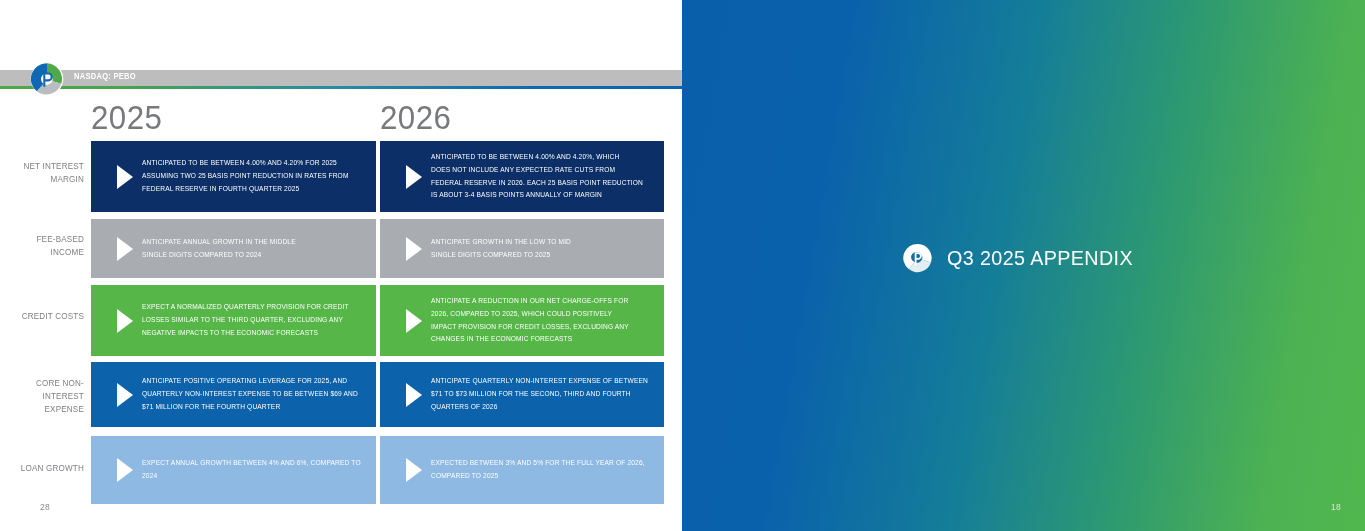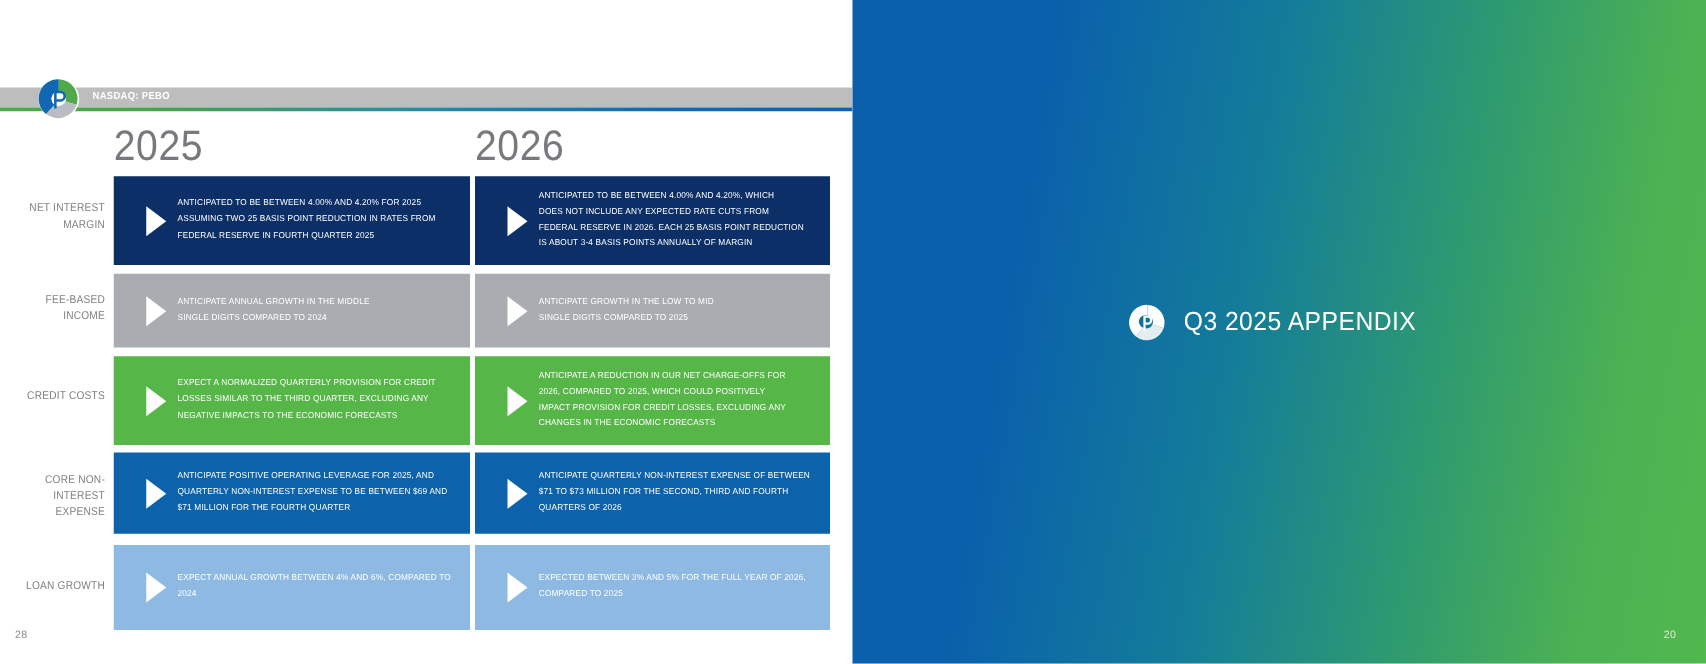--- a/index.html
+++ b/index.html
@@ -167,21 +167,21 @@
 
   .bg-navy    { background: #0b2f66; }
   .bg-grey    { background: #a9acb0; }
   .bg-green   { background: #57b648; }
   .bg-blue    { background: #0c62ab; }
   .bg-ltblue  { background: #8db9e2; }
 
   
   .page-num-left {
     position: absolute;
-    left: 12px;
+    left: 40px;
     bottom: 19px;
     font-size: 8.5px;
     color: #8a8c8f;
     letter-spacing: 0.3px;
   }
 
   
   #right-slide {
     position: absolute;
     left: 682px;
@@ -375,16 +375,16 @@
         <svg viewBox="0 0 100 100" width="30" height="30">
           <path d="M50 3 A47 47 0 0 1 93 65 L63 55 A17 17 0 0 0 50 31 Z" fill="#ffffff"></path>
           <path d="M93 65 A47 47 0 0 1 19 87 L39 64 A17 17 0 0 0 63 55 Z" fill="#e3eef0"></path>
           <path d="M19 87 A47 47 0 0 1 50 3 L50 31 A17 17 0 0 0 39 64 Z" fill="#ffffff"></path>
           <circle cx="50" cy="50" r="16" fill="none"></circle>
           <path d="M42 34 L42 70 M42 34 L53 34 A10 10 0 0 1 53 53 L42 53" stroke="#ffffff" stroke-width="6" fill="none" stroke-linecap="square"></path>
         </svg>
       </div>
       <div class="appendix-text">Q3 2025 APPENDIX</div>
     </div>
-    <div class="page-num-right">20</div>
+    <div class="page-num-right">18</div>
   </div>
 
 </div>
 
 </body></html>

